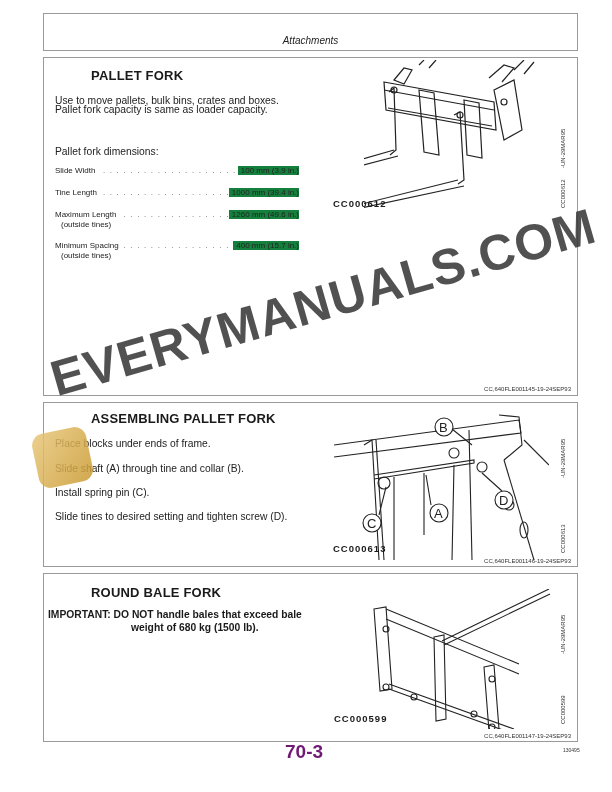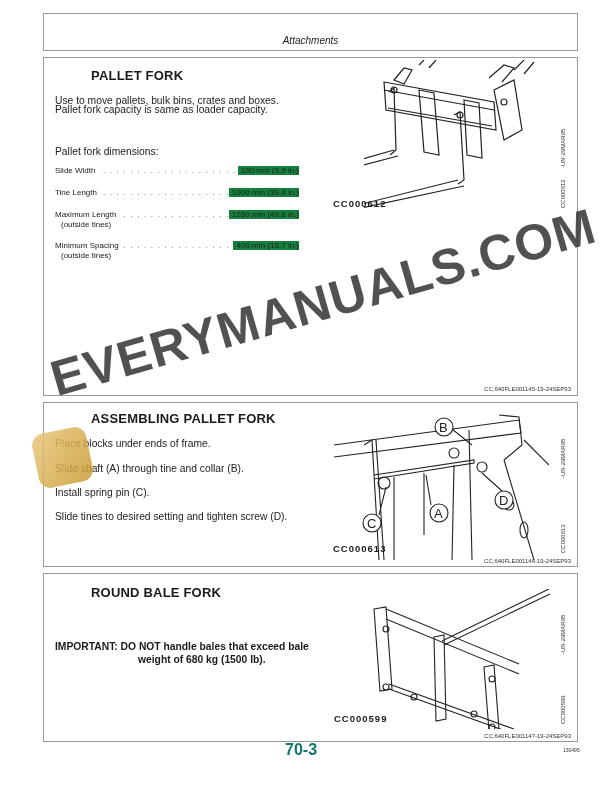--- a/index.html
+++ b/index.html
@@ -16,24 +16,24 @@
   .spec-row { position:absolute; left:11px; width:244px; font-size:8px; color:#222; }
   .spec-label { position:absolute; left:0; top:0; }
   .spec-dots { position:absolute; left:0; right:0; top:0; overflow:hidden; white-space:nowrap; letter-spacing:1.2px; color:#555; }
   .spec-value { position:absolute; right:0; top:0; background:#15803d; padding-left:3px; }
   .spec-sub { position:absolute; left:6px; top:10px; font-size:8px; }
   .spec-label-bg { background:#fff; padding-right:3px; position:relative; z-index:1; }
   .fig { position:absolute; }
   .fig-code { position:absolute; font-weight:bold; font-size:9.5px; letter-spacing:1px; color:#1a1a1a; }
   .ref { position:absolute; right:6px; font-size:6px; color:#333; }
   .vert { position:absolute; font-size:6px; color:#333; transform:rotate(-90deg); transform-origin:left top; white-space:nowrap; }
-  .important { position:absolute; left:11px; font-weight:bold; font-size:10.3px; color:#1a1a1a; width:260px;margin-top:32px; }
+  .important { position:absolute; left:4px; font-weight:bold; font-size:10.3px; color:#1a1a1a; width:260px; }
   .important-line2 { padding-left:83px; display:block; margin-top:2px; }
   .body-para { position:absolute; left:11px; width:265px; font-size:10.3px; line-height:13.5px; color:#222; }
-  .page-num { position:absolute; left:285px; top:741px; font-weight:bold; font-size:16px; color:#0f766e; }
+  .page-num { position:absolute; left:285px; top:741px; font-weight:bold; font-size:19px; color:#701a75; }
   .tiny-id { position:absolute; left:563px; top:747px; font-size:5px; color:#333; }
   .watermark { position:absolute; left:60px; top:350px; font-weight:bold; font-size:50px; color:#3a3a3a; opacity:0.88;
                transform:rotate(-16deg); transform-origin:left bottom; white-space:nowrap; letter-spacing:1px; }
   .wm-logo { position:absolute; left:35px; top:430px; width:55px; height:55px; border-radius:12px;
              background:linear-gradient(135deg,#e8c77a,#c9992f); opacity:0.85; transform:rotate(-12deg); }
 </style>
 </head>
 <body>
 
 <div class="box header-box">

